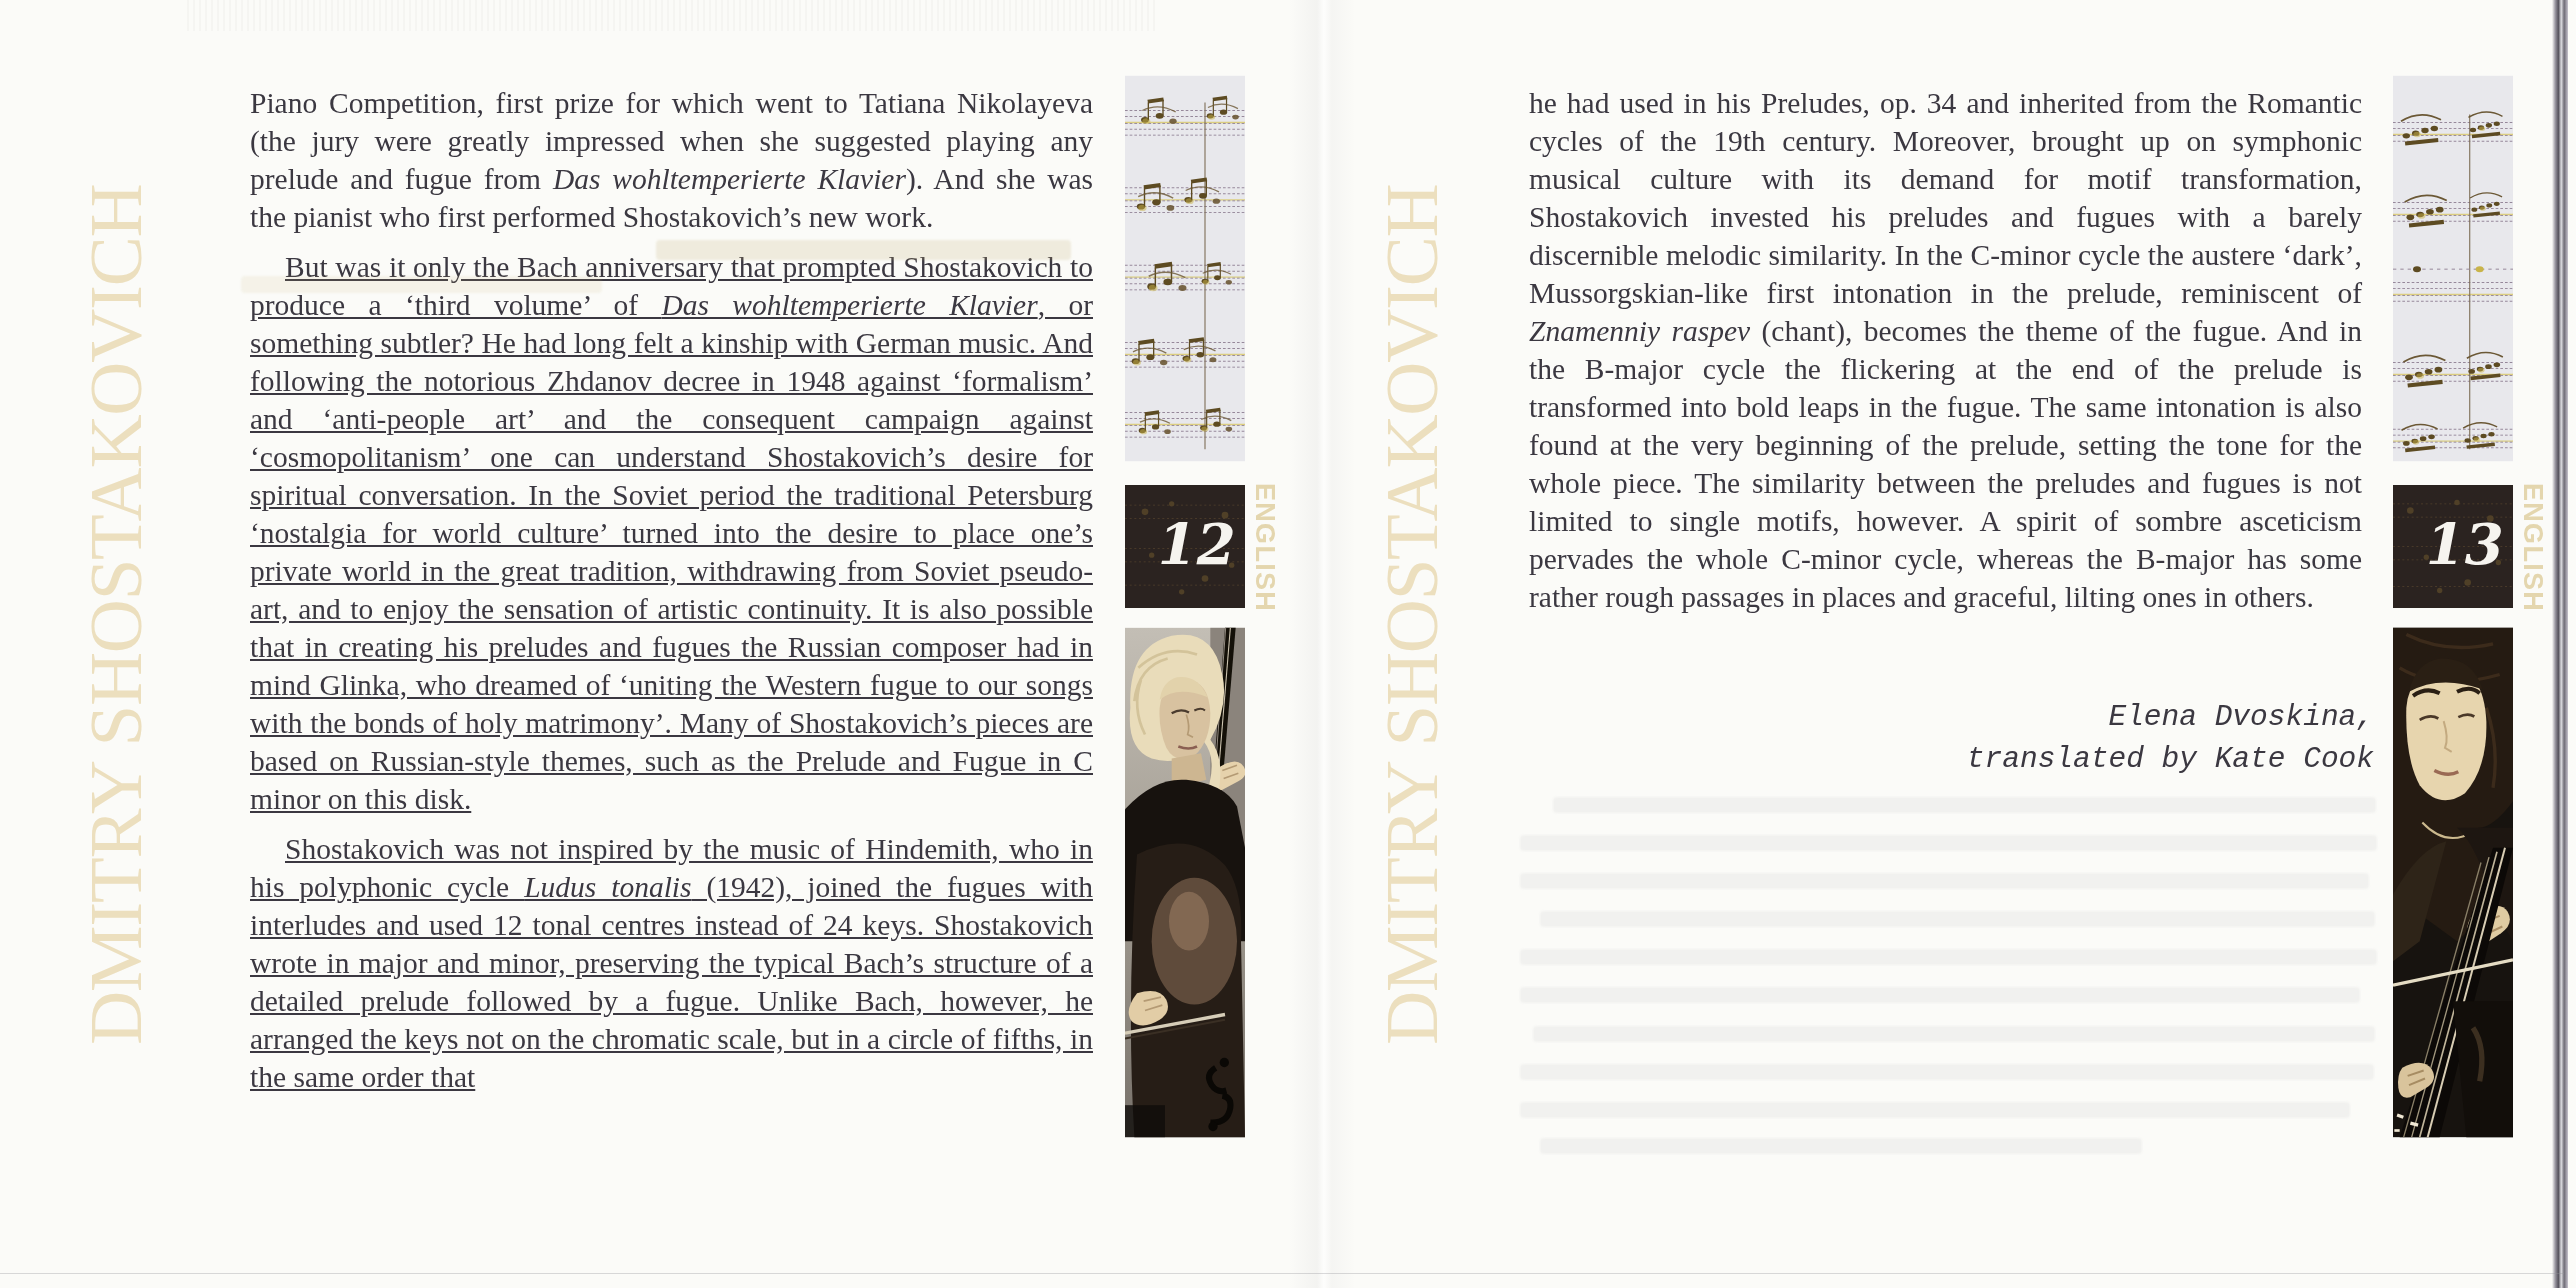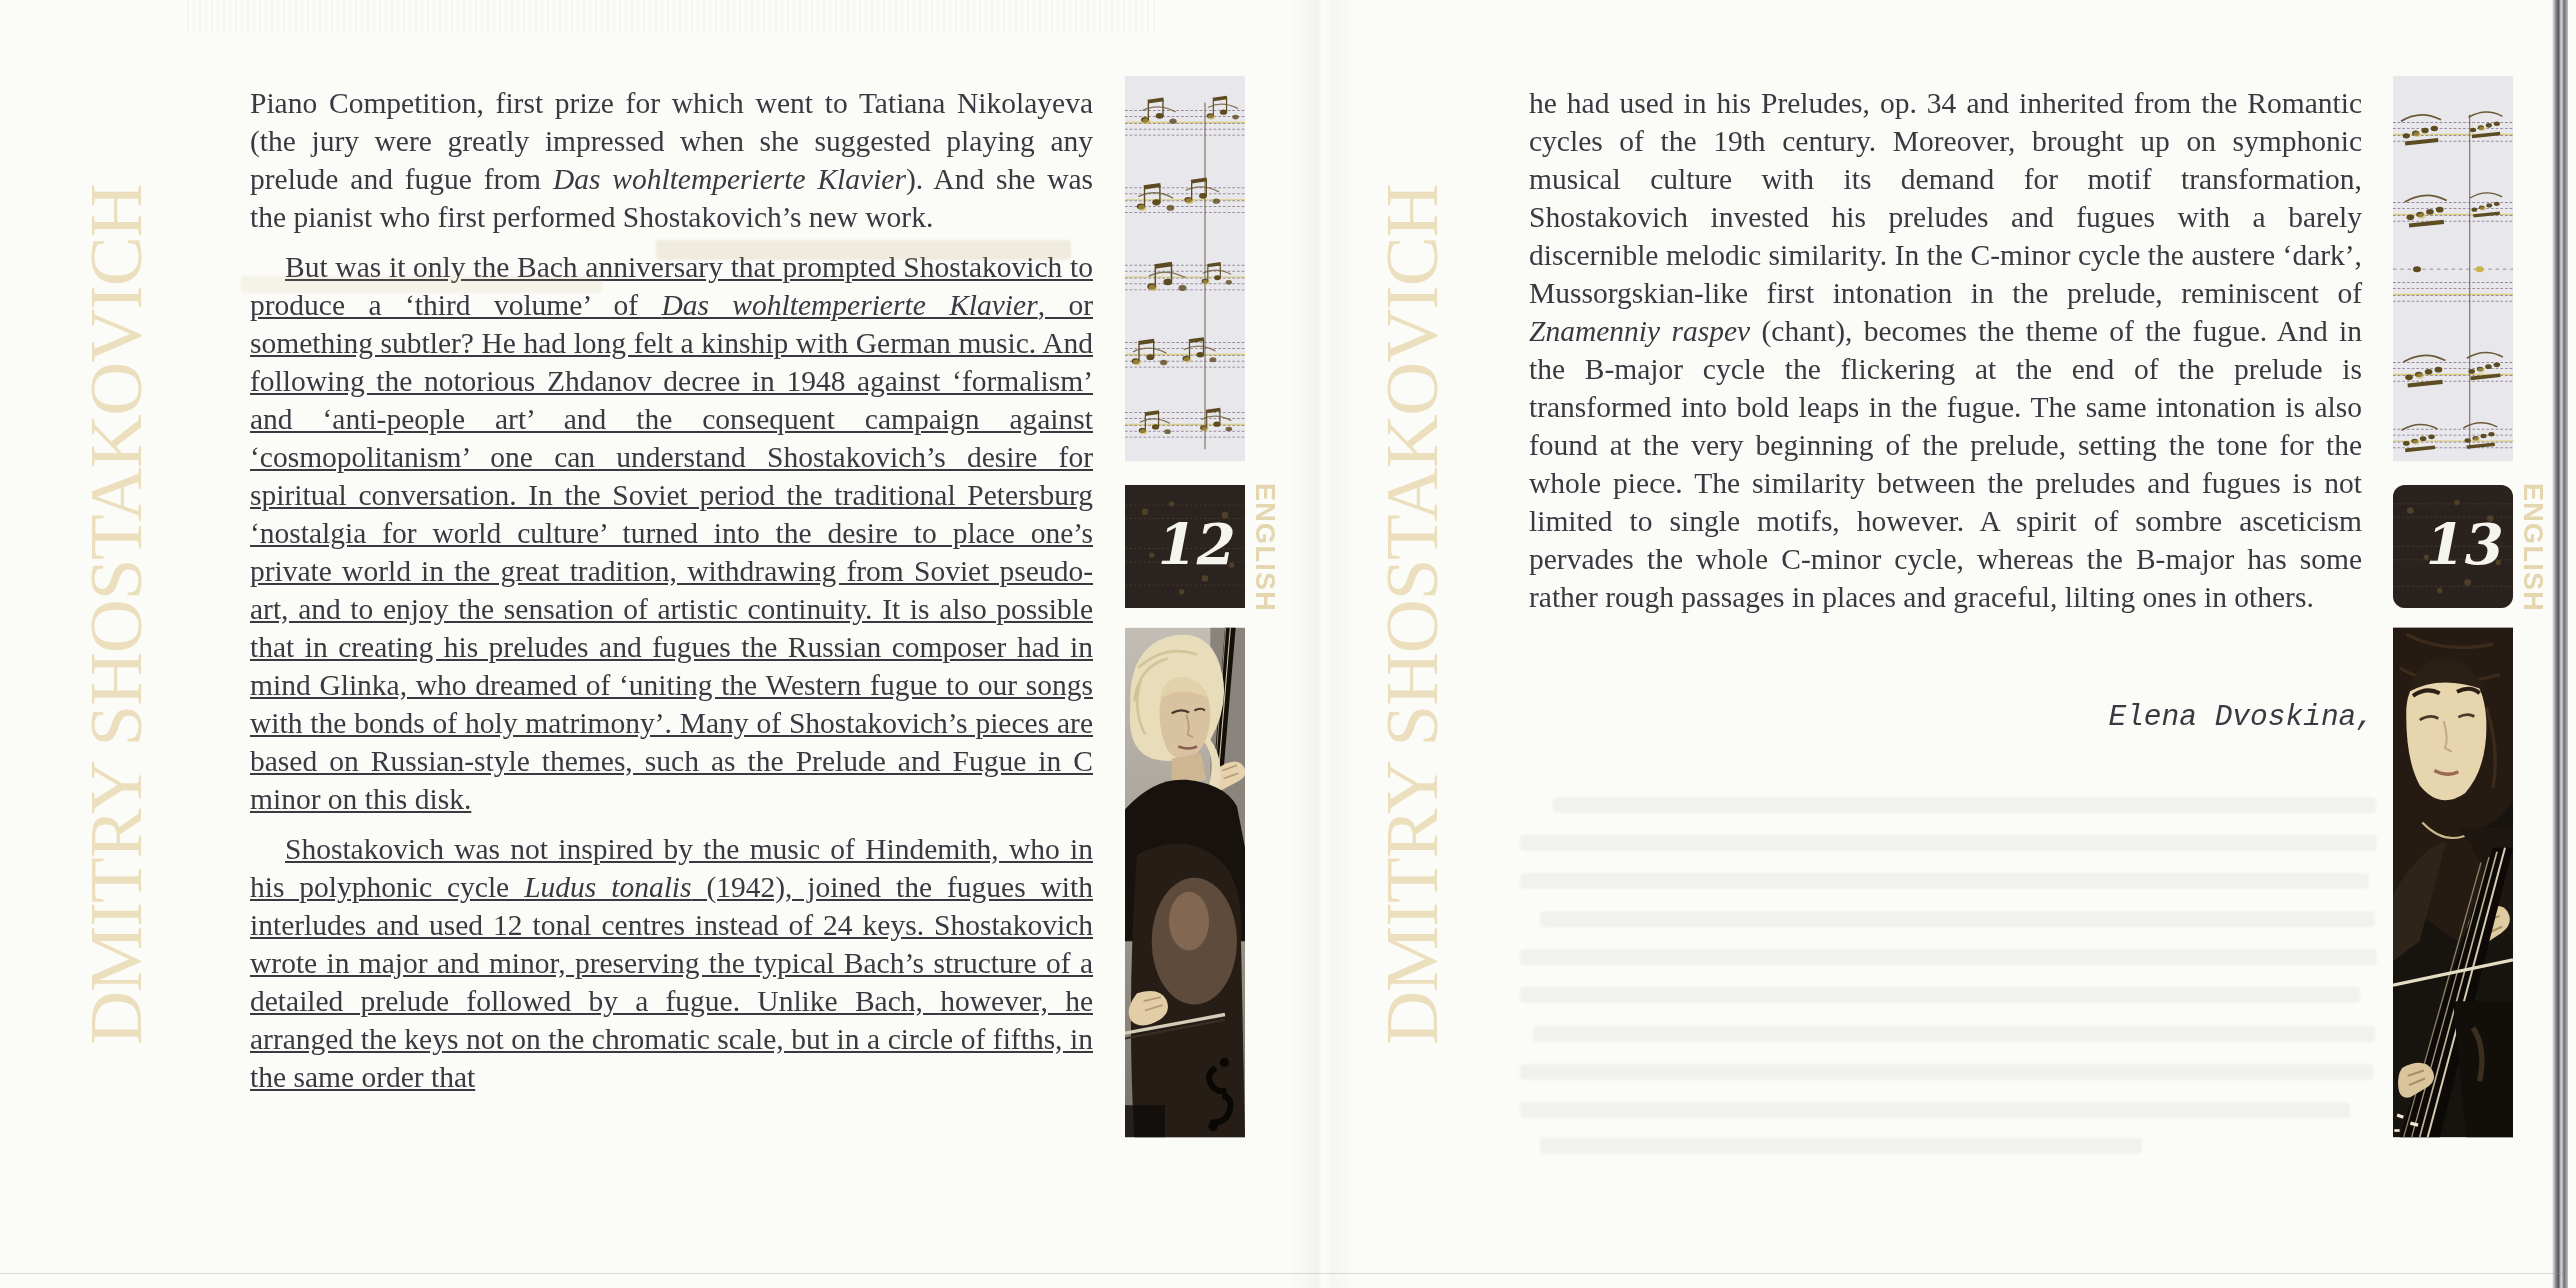--- a/index.html
+++ b/index.html
@@ -59,21 +59,21 @@
   .music-strip{position:absolute;top:75px;width:120px;height:387px;}
   .music-strip.left{left:1125px;}
   .music-strip.right{left:2393px;}
 
   .badge{
     position:absolute;top:485px;width:120px;height:123px;
     background:#2b2320;
     overflow:hidden;
   }
   .badge.left{left:1125px;}
-  .badge.right{left:2393px;border-radius:12px;}
+  .badge.right{left:2393px;}
   .badge .badge-num{
     position:absolute;left:0;right:9.4px;top:50%;
     transform:translateY(-54%);
     text-align:right;
     font-family:"DejaVu Serif","Liberation Serif",serif;
     font-style:italic;font-weight:700;
     font-size:56px;color:#f6f4ef;
     z-index:2;
   }
   .badge svg{position:absolute;inset:0;opacity:.45;}
@@ -263,20 +263,21 @@
   <div class="fold"></div>
 
   <div class="vtitle right">DMITRY SHOSTAKOVICH</div>
 
   <div class="textcol right">
   <p><span>he had used in his Preludes, op. 34 and inherited from the Romantic cycles of the 19th century. Moreover, brought up on symphonic musical culture with its demand for motif transformation, Shostakovich invested his preludes and fugues with a barely discernible melodic similarity. In the C-minor cycle the austere ‘dark’, Mussorgskian-like first intonation in the prelude, reminiscent of </span><em>Znamenniy raspev</em><span> (chant), becomes the theme of the fugue. And in the B-major cycle the flickering at the end of the prelude is transformed into bold leaps in the fugue. The same intonation is also found at the very beginning of the prelude, setting the tone for the whole piece. The similarity between the preludes and fugues is not limited to single motifs, however. A spirit of sombre asceticism pervades the whole C-minor cycle, whereas the B-major has some rather rough passages in places and graceful, lilting ones in others.</span></p>
     </div>
   <div class="textcol right" style="top:680px;">
     <div class="credits">
         <div>Elena Dvoskina,</div>
+        <div>translated by Kate Cook</div>
       </div>
   </div>
 
   <div>
     <div class="ghost-bar ghost-gray" style="left:1553px;top:797px;width:823px;height:16px;"></div>
     <div class="ghost-bar ghost-gray" style="left:1520px;top:835px;width:857px;height:16px;"></div>
     <div class="ghost-bar ghost-gray" style="left:1520px;top:873px;width:849px;height:16px;"></div>
     <div class="ghost-bar ghost-gray" style="left:1540px;top:911px;width:835px;height:16px;"></div>
     <div class="ghost-bar ghost-gray" style="left:1520px;top:949px;width:857px;height:16px;"></div>
     <div class="ghost-bar ghost-gray" style="left:1520px;top:987px;width:840px;height:16px;"></div>

